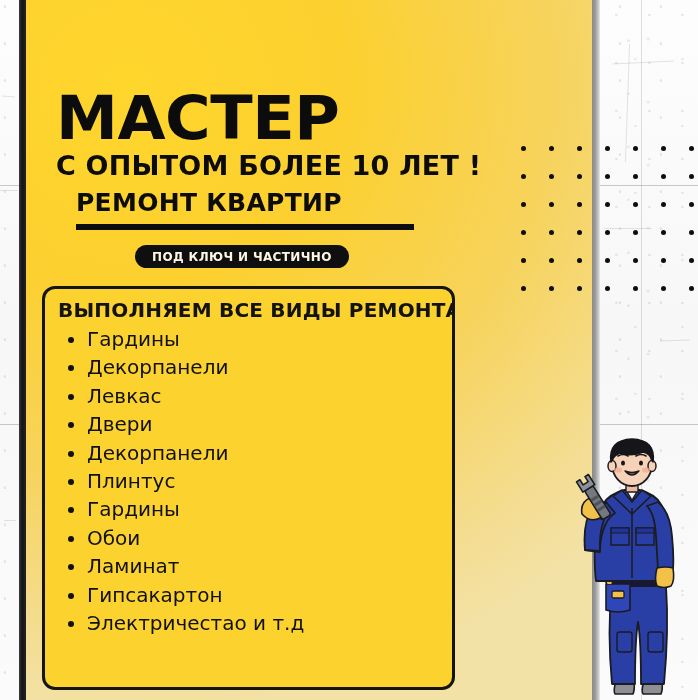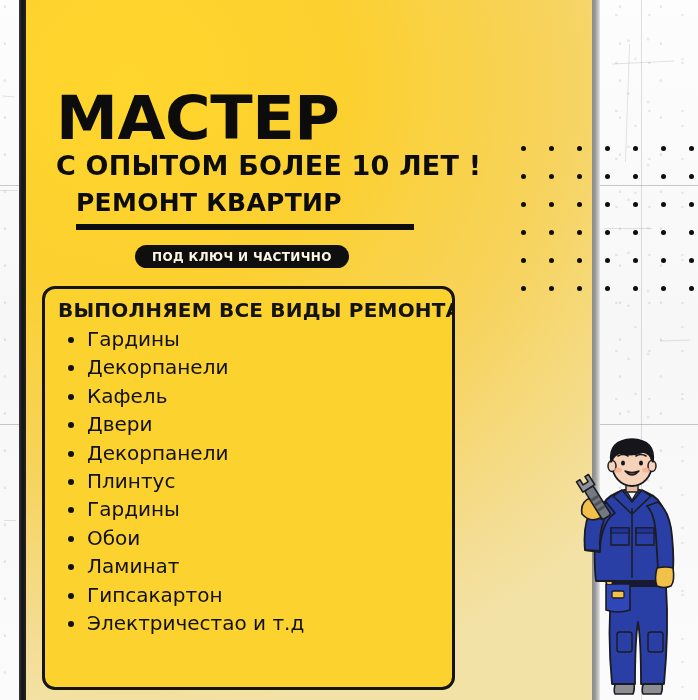--- a/index.html
+++ b/index.html
@@ -298,21 +298,21 @@
 
   <div class="pill">
     <span>ПОД КЛЮЧ И ЧАСТИЧНО</span>
   </div>
 
   <div class="card">
     <div class="card-title">ВЫПОЛНЯЕМ ВСЕ ВИДЫ РЕМОНТА:</div>
     <ul class="card-list" id="services-list">
         <li>Гардины</li>
         <li>Декорпанели</li>
-        <li>Кафель</li>
+        <li>Левкас</li>
         <li>Двери</li>
         <li>Декорпанели</li>
         <li>Плинтус</li>
         <li>Гардины</li>
         <li>Обои</li>
         <li>Ламинат</li>
         <li>Гипсакартон</li>
         <li>Электричестао и т.д</li>
       </ul>
   </div>

